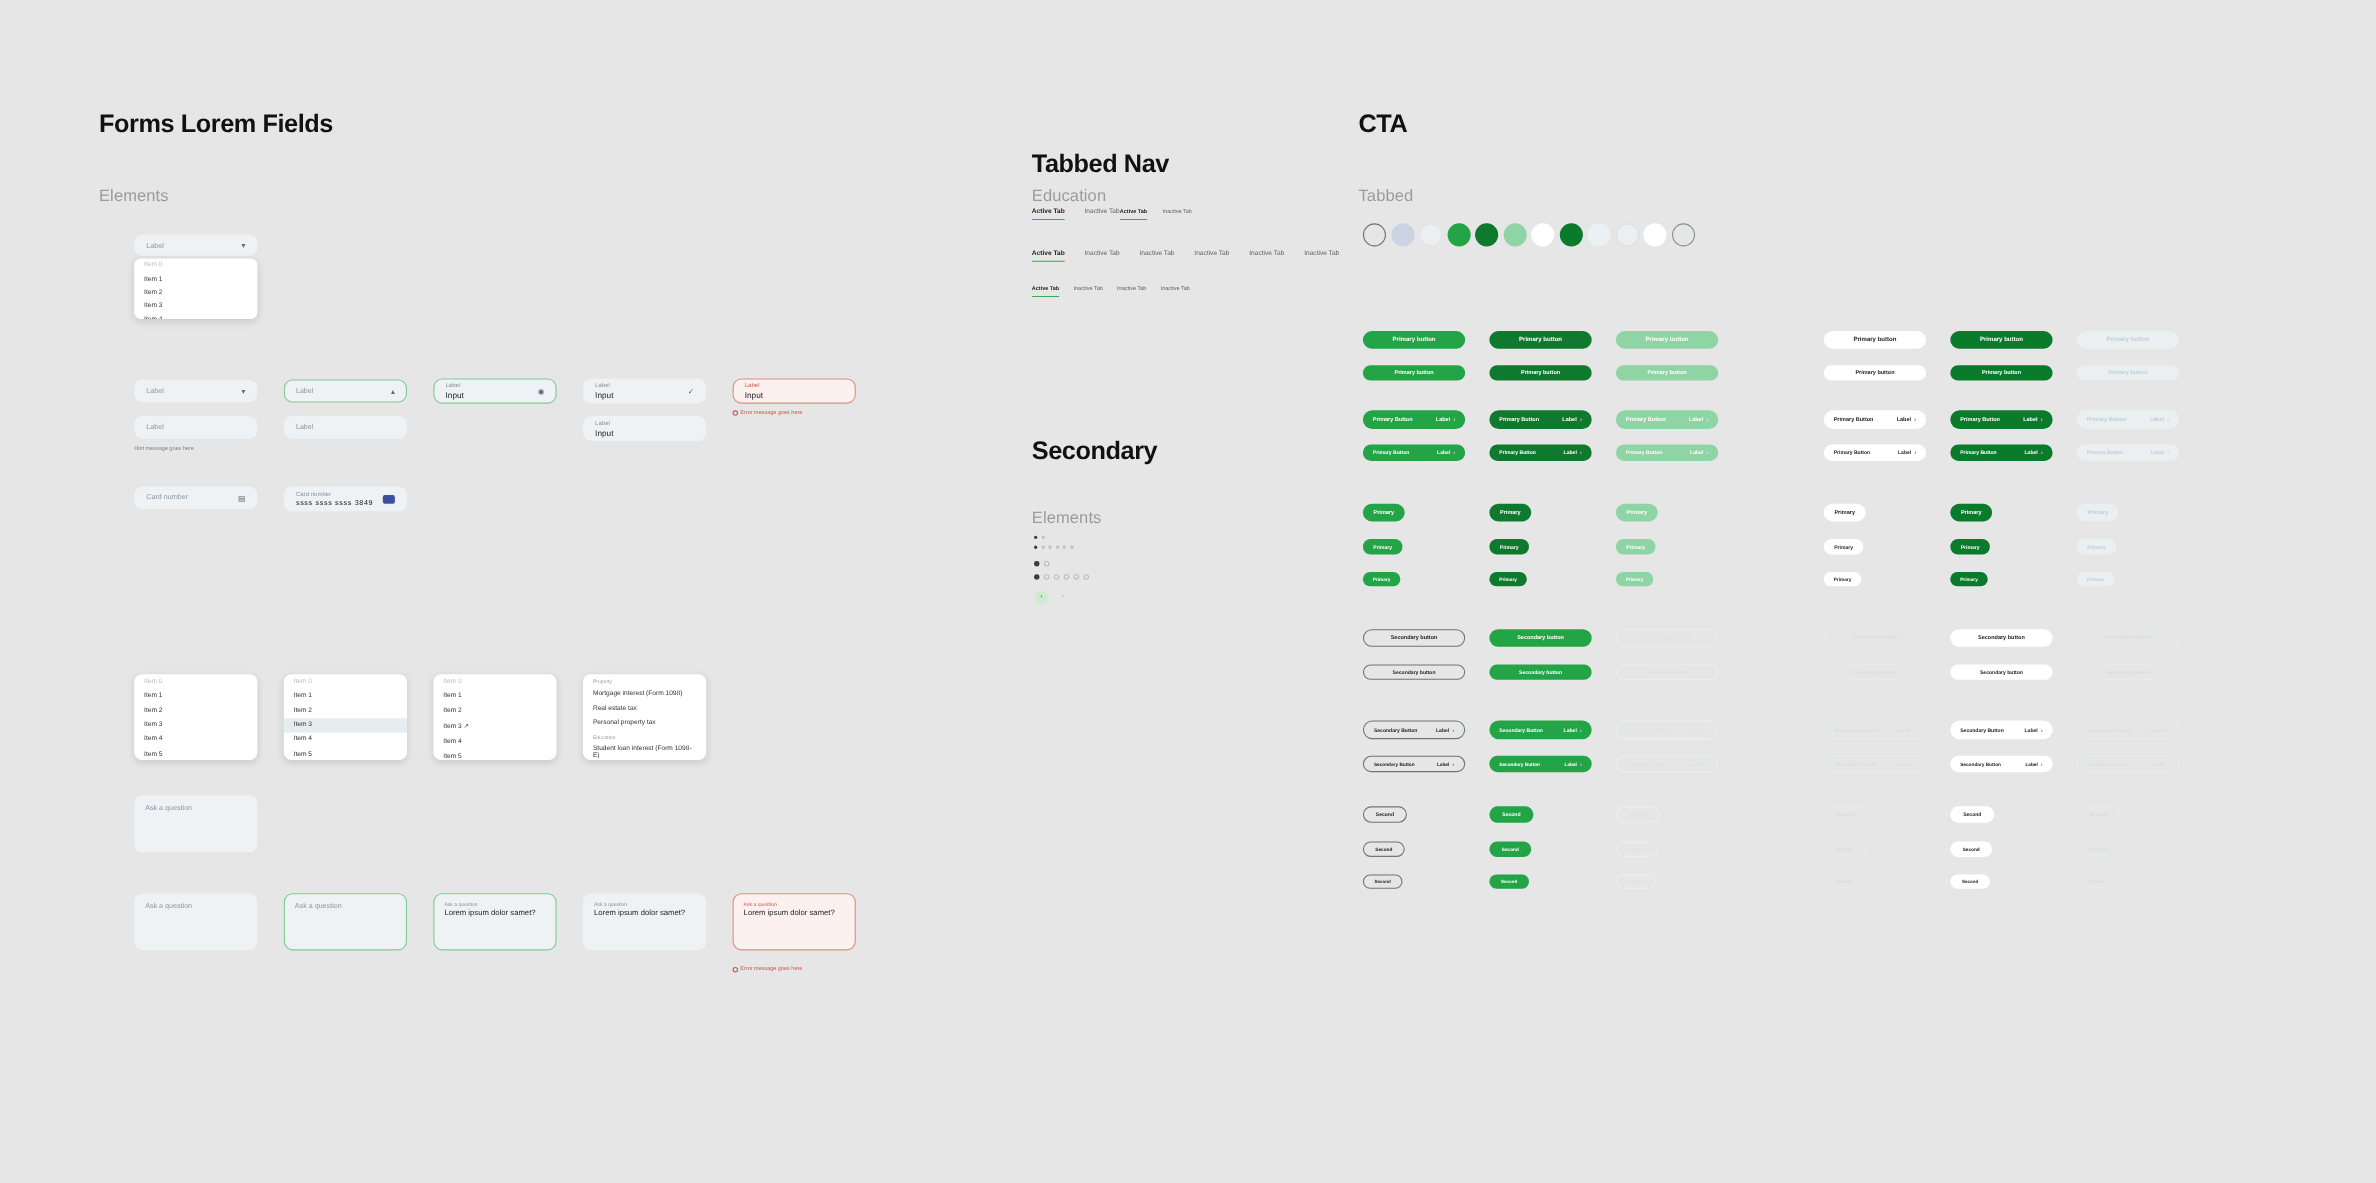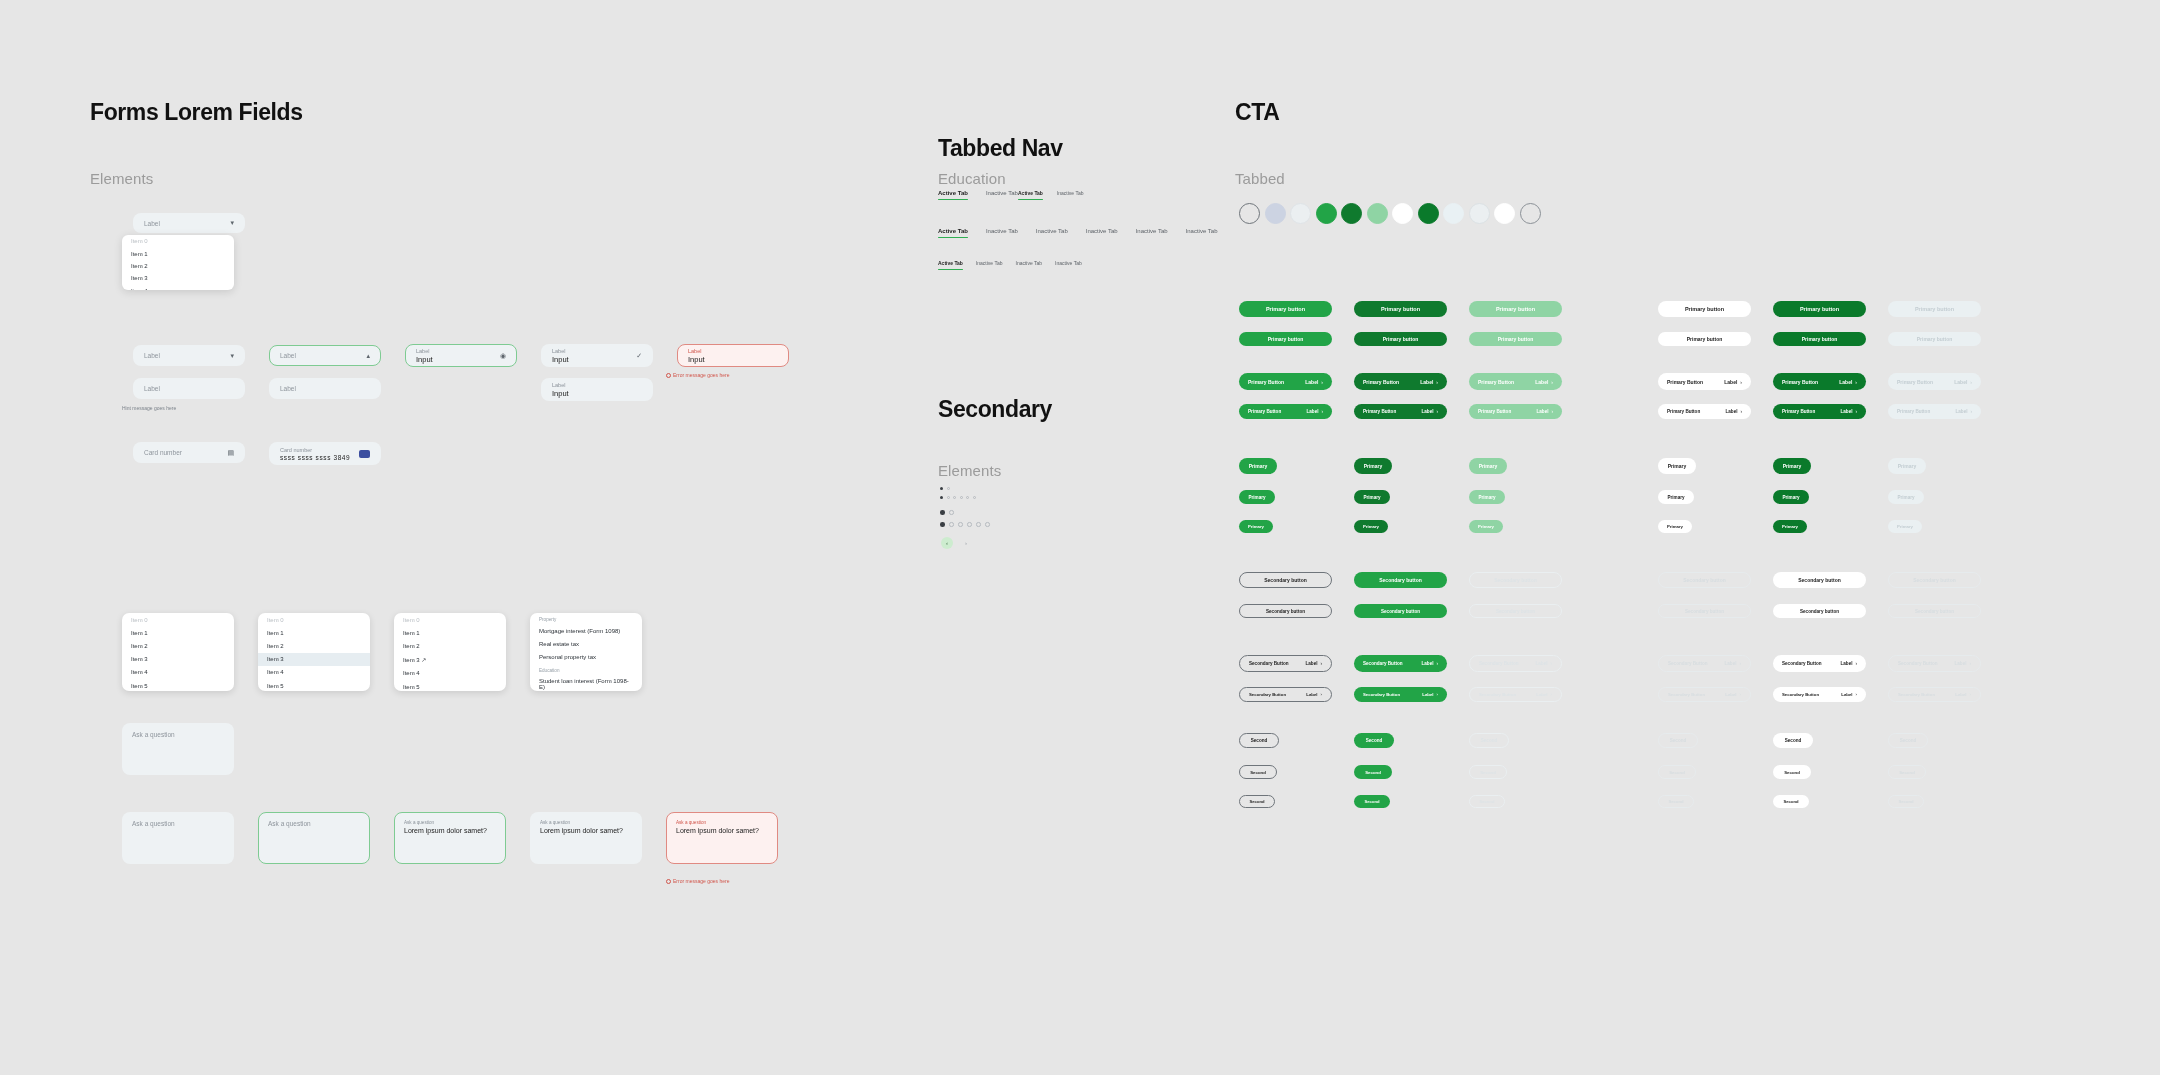--- a/index.html
+++ b/index.html
@@ -22,21 +22,20 @@
   }
 
   
   .field {
     position: absolute;
     background: #eef2f4;
     border-radius: 8px;
     border: 1px solid transparent;
     display: flex; align-items: center;
     padding: 0 10px;
-    margin-left: 11px;
   }
   .field.focus { border-color: #7ecb92; background: #eef2f4; }
   .field.err  { border-color: #e08a82; background: #fdf1f0; }
   .field .lbl { font-size: 5.5px; color: #8a9199; }
   .field .ph  { font-size: 6.5px; color: #8e959c; }
   .field .val { font-size: 7.5px; color: #222; }
   .field .stack { display:flex; flex-direction:column; gap:1px; flex:1; overflow:hidden;}
   .field .caret { font-size: 7px; color: #5f666d; margin-left:auto; }
   .hint { position:absolute; font-size: 5px; color:#7b828a; }
   .errmsg { position:absolute; font-size: 5px; color:#d1564c; display:flex; align-items:center; gap:2px;}

